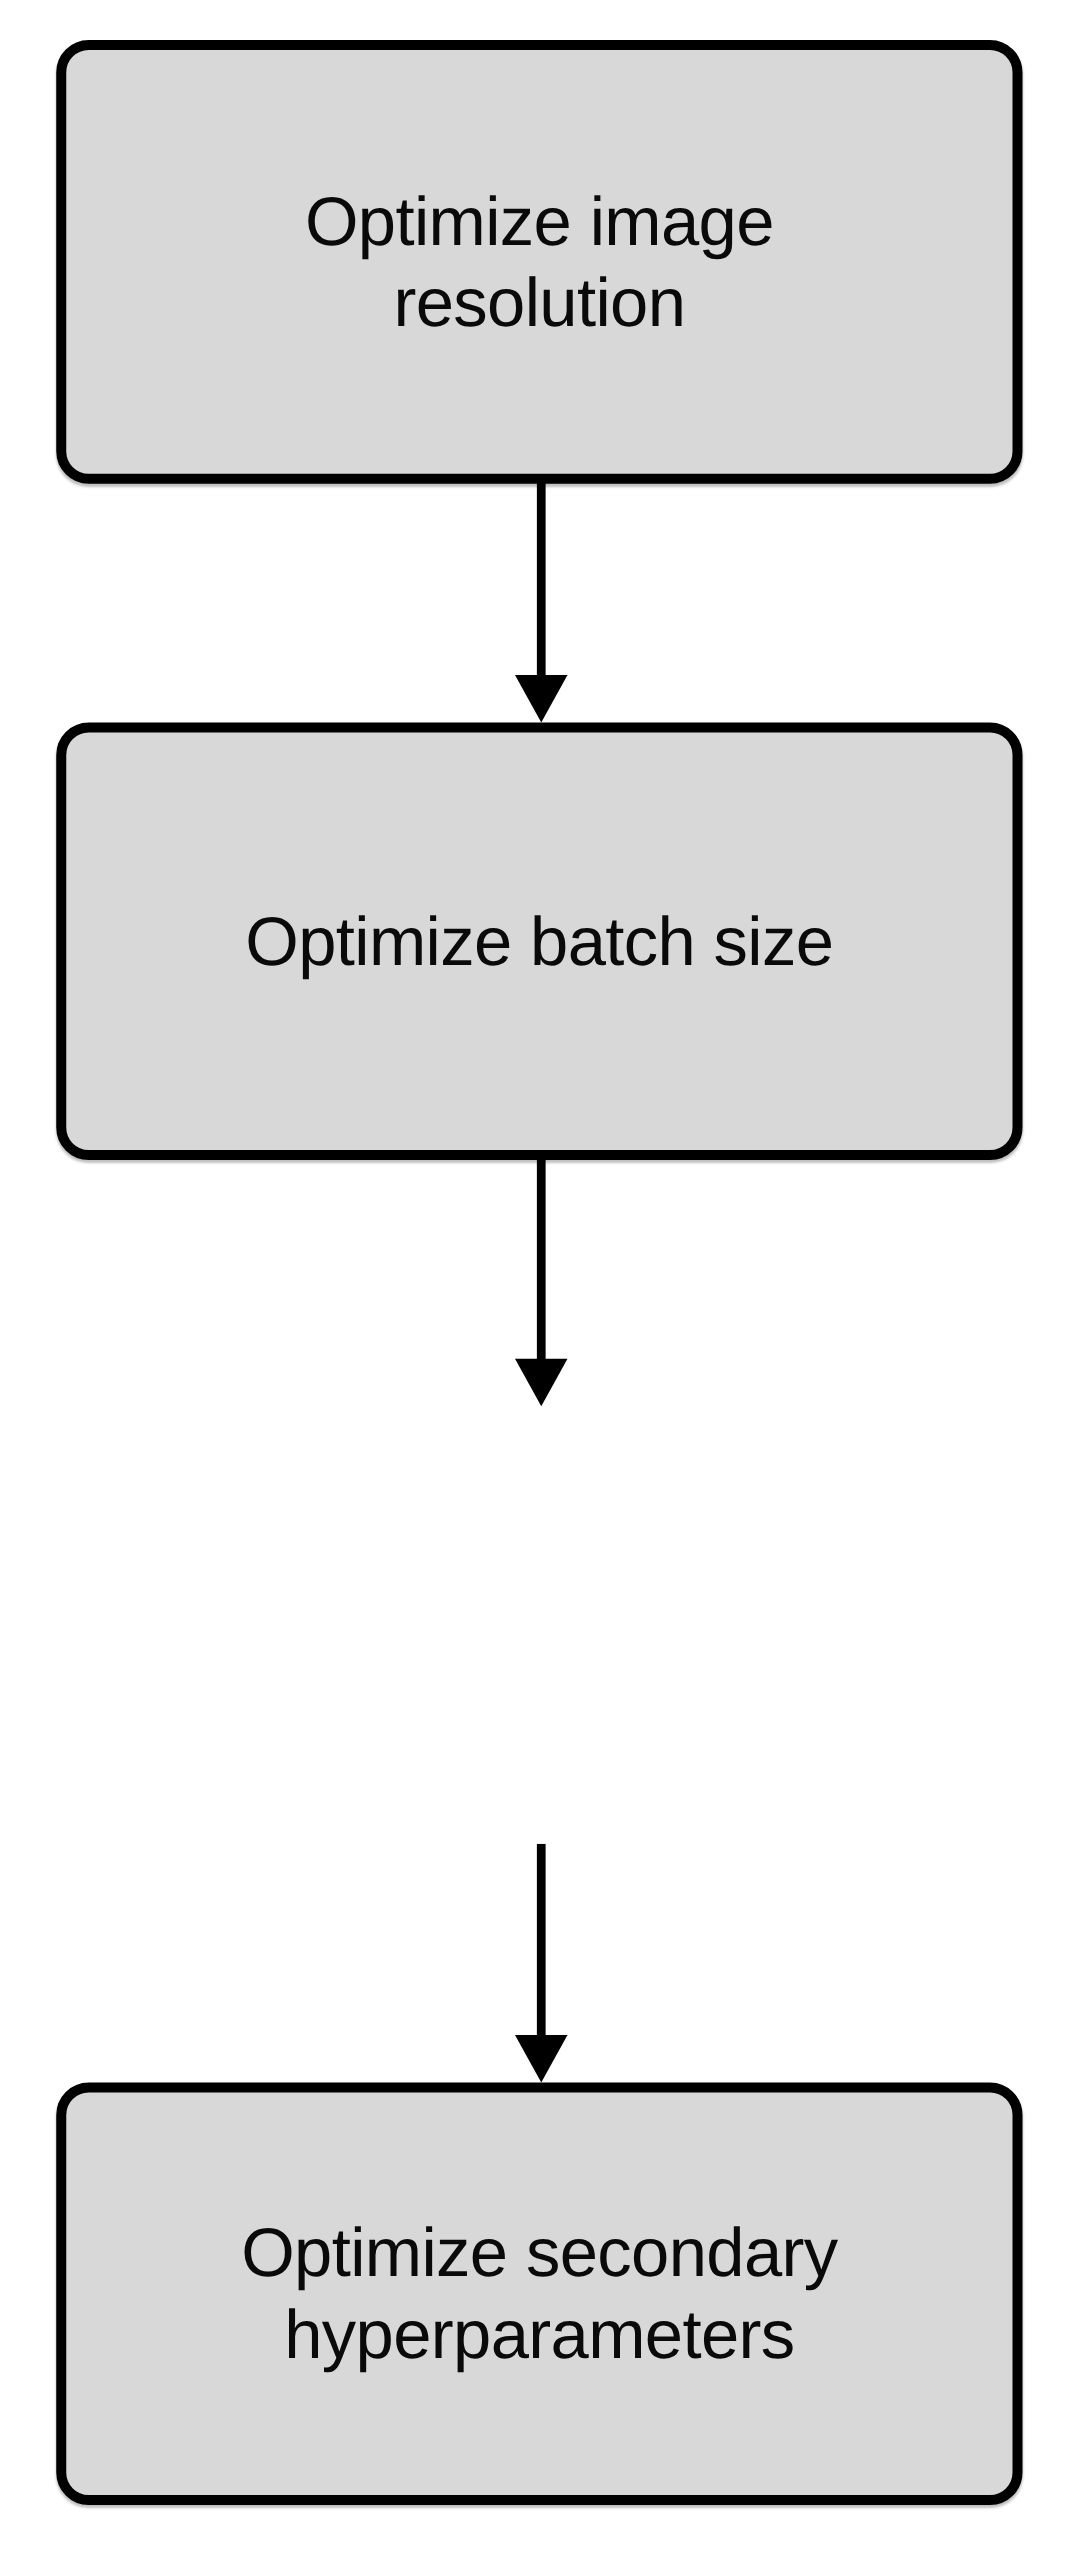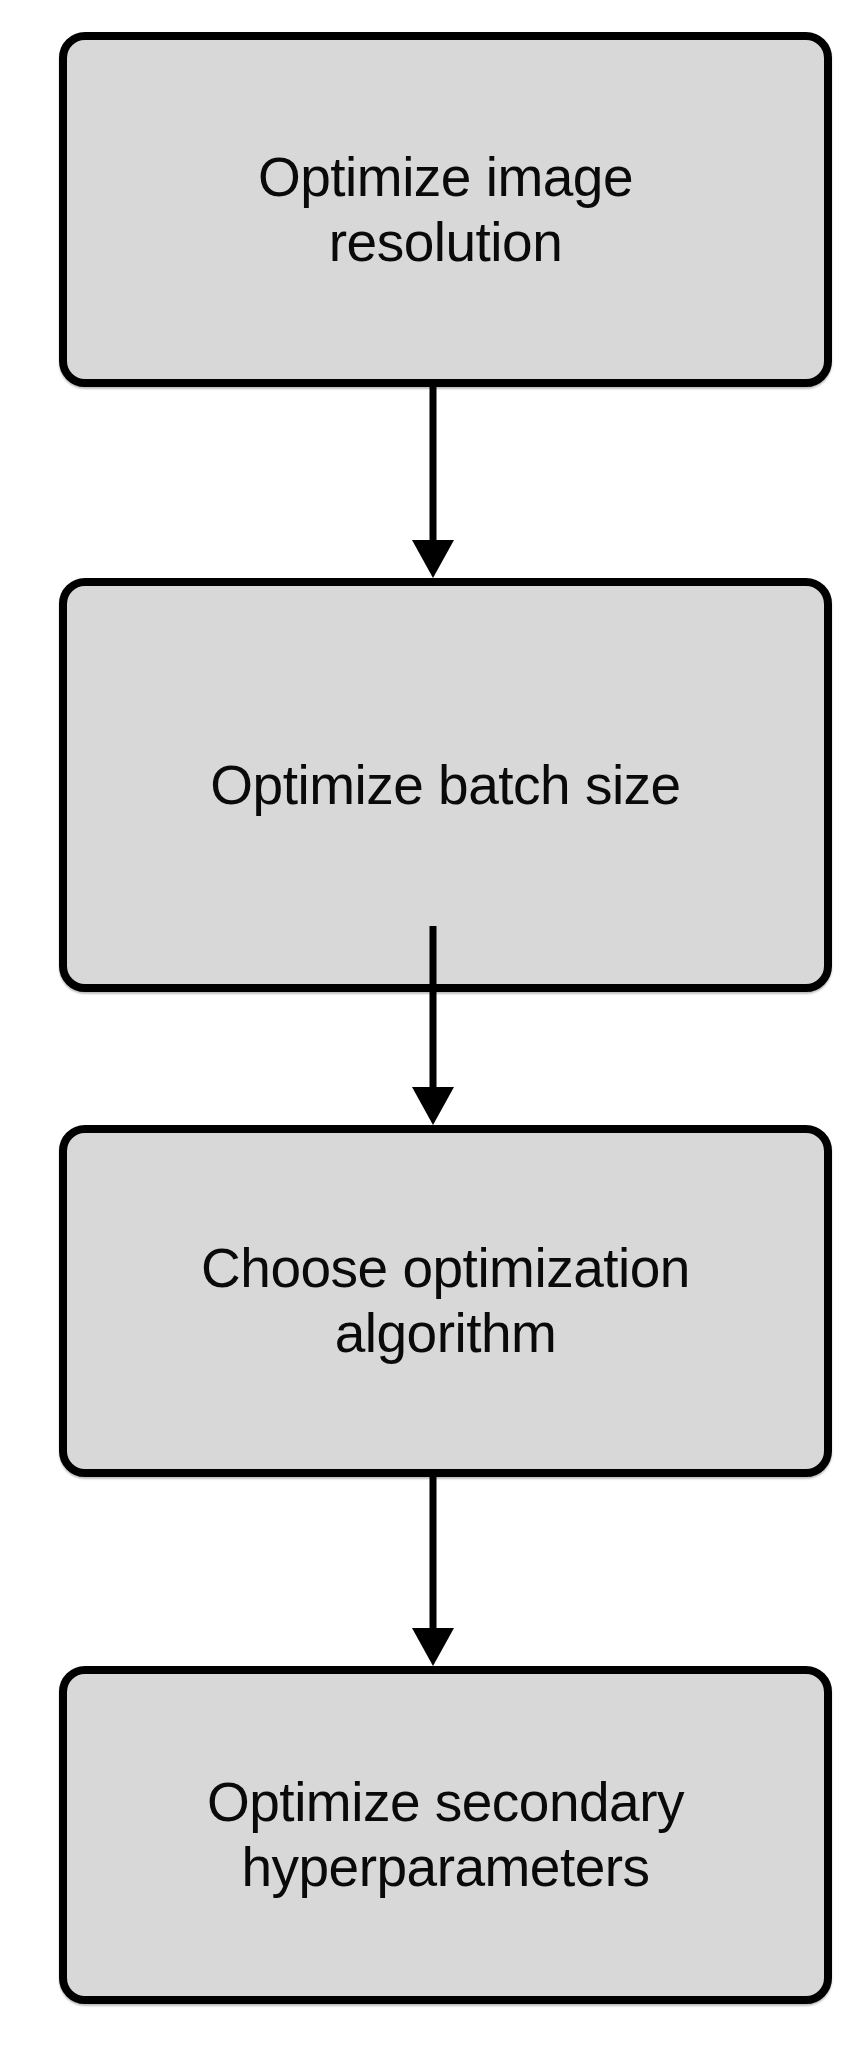--- a/index.html
+++ b/index.html
@@ -19,21 +19,21 @@
   #flow-root {
     position: absolute;
     left: 0;
     top: 0;
     width: 862px;
     height: 2057px;
   }
 
   .node {
     position: absolute;
-    left: 59px;
+    left: 45px;
     width: 773px;
     box-sizing: border-box;
     background: #d8d8d8;
     border: 8px solid #000000;
     border-radius: 26px;
     display: flex;
     align-items: center;
     justify-content: center;
     text-align: center;
     box-shadow: 0 2px 2px rgba(0,0,0,0.25);
@@ -44,21 +44,21 @@
     font-size: 55px;
     line-height: 1.18;
     color: #0a0a0a;
     letter-spacing: -0.5px;
     padding: 0 26px;
     white-space: pre-line;
   }
 
   
   #node-1 { top: 32px;   height: 355px; }
-  #node-2 { top: 578px;  height: 414px; }
+  #node-2 { top: 578px;  height: 350px; }
   #node-3 { top: 1125px; height: 352px; }
   #node-4 { top: 1666px; height: 338px; }
 
   
   .connector {
     position: absolute;
     left: 410px;
     width: 46px;
   }
   .connector svg { display: block; }
@@ -88,24 +88,20 @@
     <span class="node-label">Optimize batch size</span>
   </div>
 
   <div class="connector" id="connector-2">
     <svg width="46" height="202" viewBox="0 0 46 202" xmlns="http://www.w3.org/2000/svg">
       <line x1="23" y1="0" x2="23" y2="166" stroke="#000000" stroke-width="7"></line>
       <polygon points="23,199 2,161 44,161" fill="#000000"></polygon>
     </svg>
   </div>
 
-  <div class="node" id="node-3">
-    <span class="node-label">Choose optimization
-algorithm</span>
-  </div>
 
   <div class="connector" id="connector-3">
     <svg width="46" height="194" viewBox="0 0 46 194" xmlns="http://www.w3.org/2000/svg">
       <line x1="23" y1="0" x2="23" y2="158" stroke="#000000" stroke-width="7"></line>
       <polygon points="23,191 2,153 44,153" fill="#000000"></polygon>
     </svg>
   </div>
 
   <div class="node" id="node-4">
     <span class="node-label">Optimize secondary

